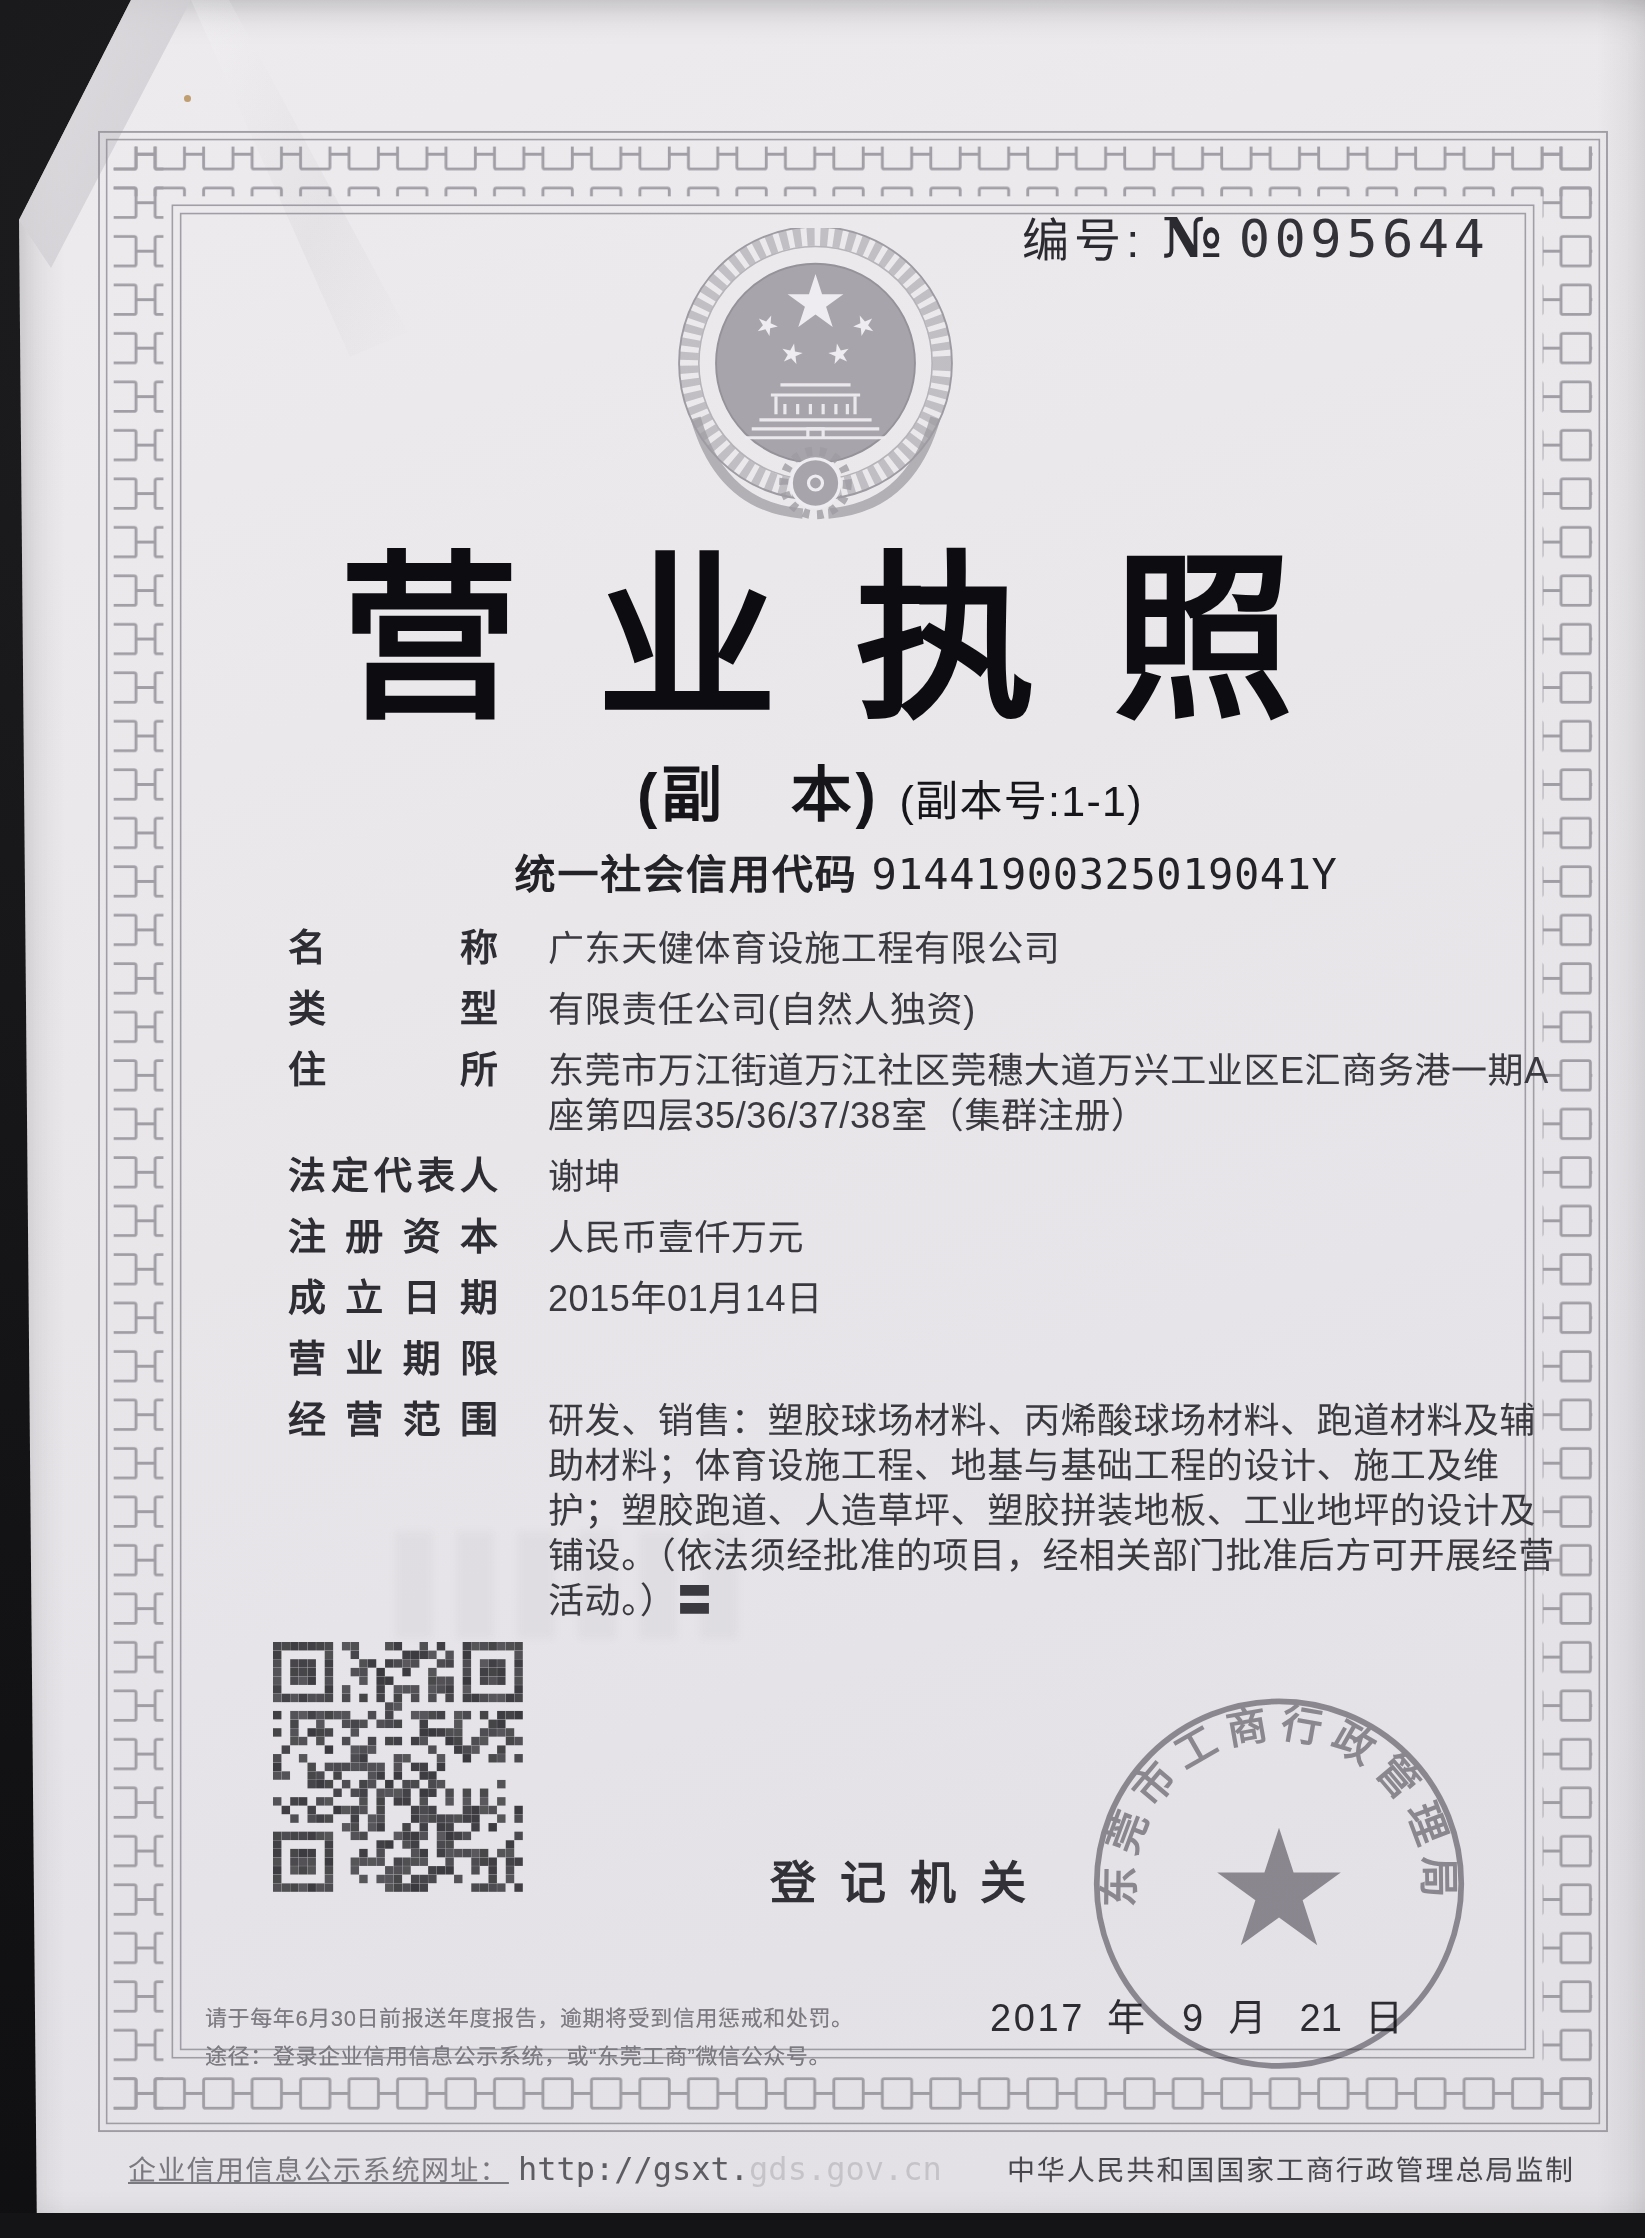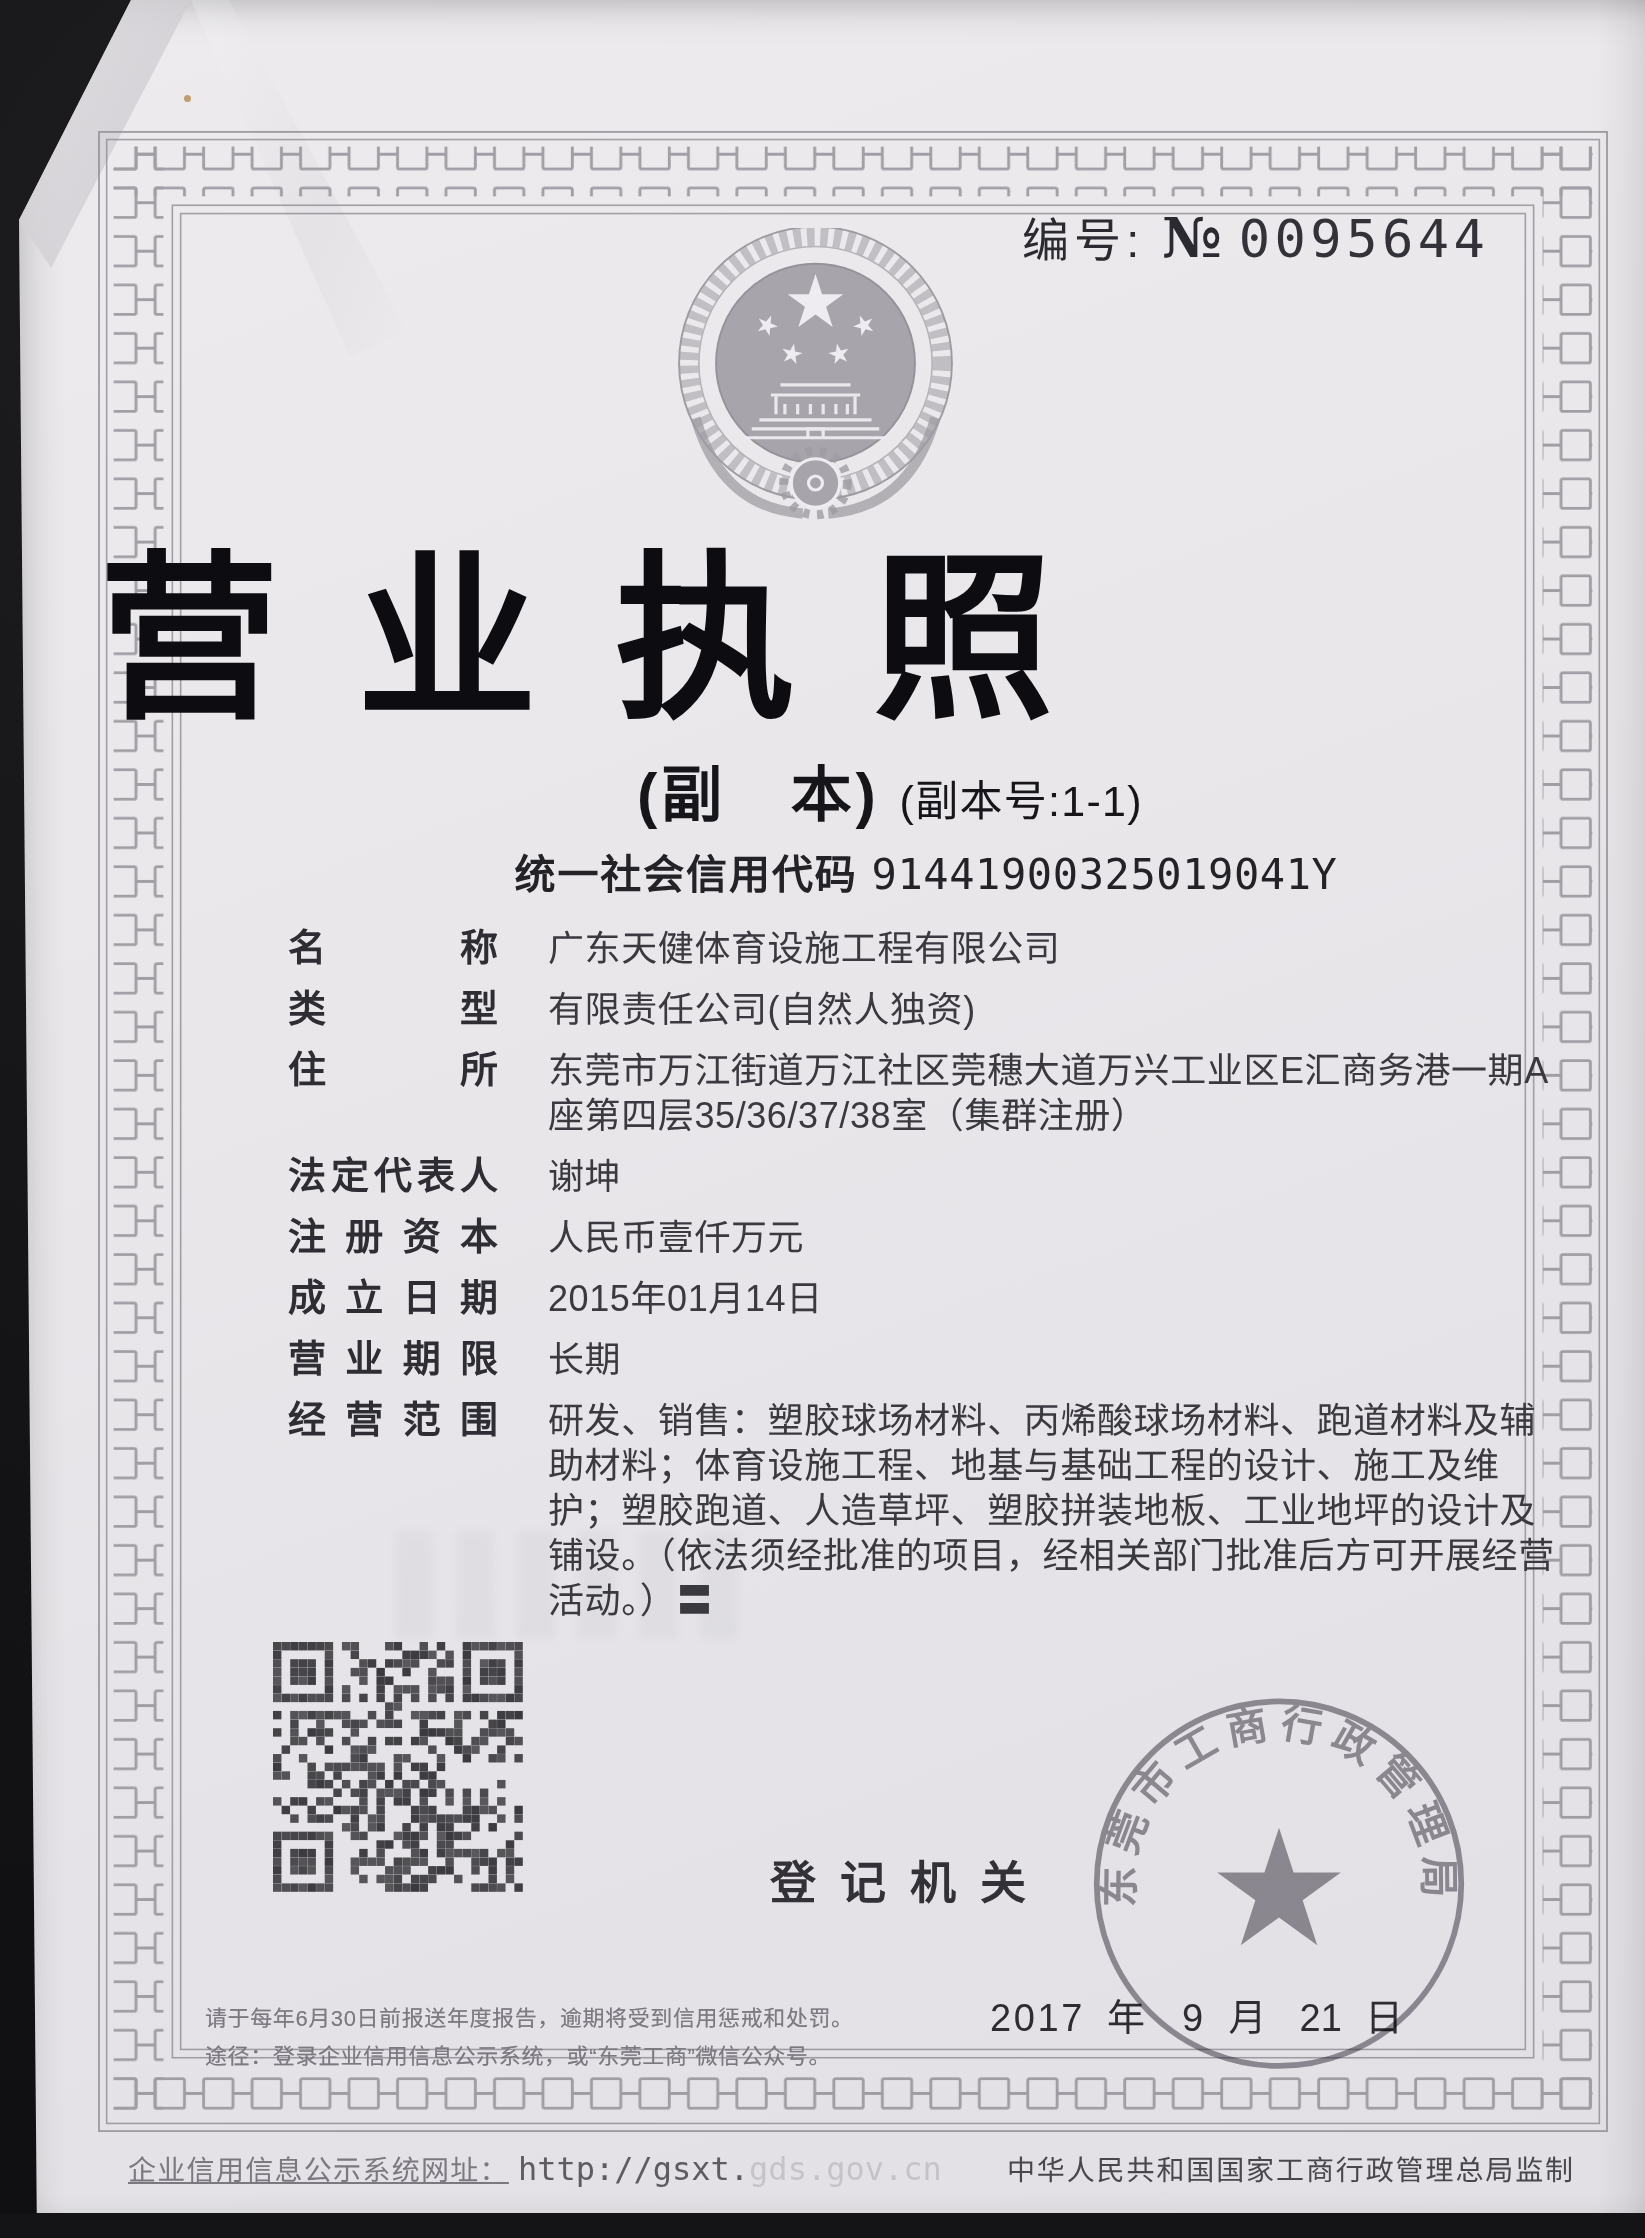--- a/index.html
+++ b/index.html
@@ -25,21 +25,21 @@
          background:#b08448;opacity:.75;}
   .ghost{position:absolute;left:395px;top:1531px;width:357px;height:108px;
          background:repeating-linear-gradient(90deg, rgba(110,105,115,.10) 0 38px, rgba(110,105,115,0) 38px 61px);
          filter:blur(3.8px);opacity:.5;}
   
   .abs{position:absolute;}
   .serial{left:1022px;top:202px;display:flex;align-items:baseline;color:#2b2a30;}
   .serial .lbl{font-size:47px;font-weight:500;letter-spacing:5.1px;}
   .serial .no{font-family:"DejaVu Serif", serif;font-size:55px;font-weight:700;margin-left:18px;}
   .serial .digits{font-family:"DejaVu Sans Mono", monospace;font-size:52px;letter-spacing:4.5px;margin-left:16.6px;color:#333238;}
-  .title{left:99px;top:550px;width:1512px;text-align:left;font-size:180px;font-weight:900;
+  .title{left:99px;top:550px;width:1512px;text-align:center;font-size:180px;font-weight:900;
          color:#0d0c10;letter-spacing:78px;line-height:1;}
   .subtitle{left:99px;top:745px;width:1512px;text-align:center;color:#161519;transform:translateX(35px);}
   .subtitle .copy{font-size:61px;font-weight:700;letter-spacing:3.8px;}
   .subtitle .copyno{font-size:43px;font-weight:500;margin-left:17px;letter-spacing:1.3px;}
   .creditcode{left:99px;top:841px;width:1512px;text-align:center;transform:translateX(71px);color:#232227;white-space:nowrap;}
   .creditcode .cl{font-size:41px;font-weight:700;letter-spacing:1.9px;}
   .creditcode .cv{font-family:"DejaVu Sans Mono", monospace;font-size:42px;letter-spacing:0.6px;margin-left:11px;}
   
   #fields{left:288px;top:926px;width:1276px;}
   .row{display:flex;align-items:flex-start;margin-bottom:16px;}
@@ -173,21 +173,20 @@
       <span class="fvalue">人民币壹仟万元</span>
     </div>
 
     <div class="row">
       <span class="flabel">成立日期</span>
       <span class="fvalue">2015年01月14日</span>
     </div>
 
     <div class="row">
       <span class="flabel">营业期限</span>
-      <span class="fvalue">长期</span>
     </div>
 
     <div class="row">
       <span class="flabel">经营范围</span>
       <span class="fvalue">研发、销售：塑胶球场材料、丙烯酸球场材料、跑道材料及辅助材料；体育设施工程、地基与基础工程的设计、施工及维护；塑胶跑道、人造草坪、塑胶拼装地板、工业地坪的设计及铺设。（依法须经批准的项目，经相关部门批准后方可开展经营活动。）〓</span>
     </div>
   </div>
 
   <svg class="qr-svg abs" id="qr" width="250" height="250" viewBox="0 0 392 392">
       <rect x="0.0" y="0.0" width="13.2" height="13.2" fill="#3a393d" opacity="0.92"></rect>

